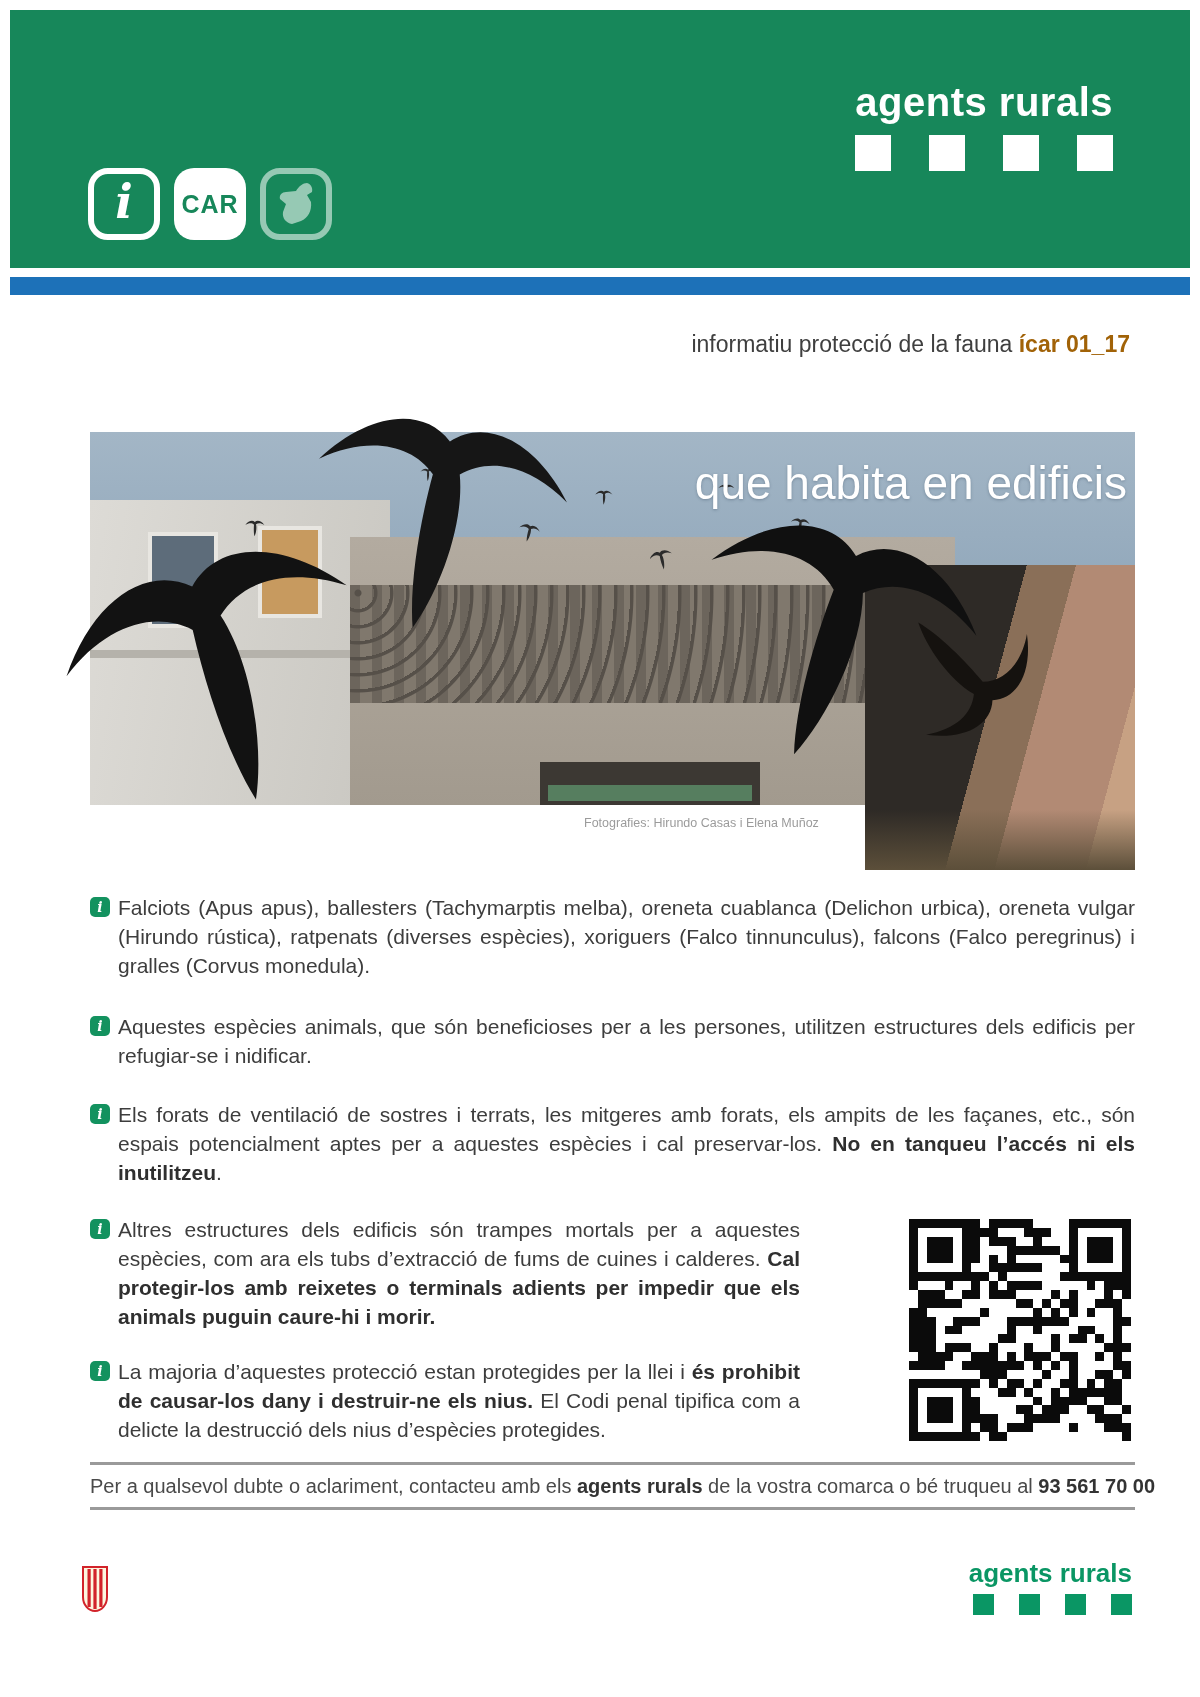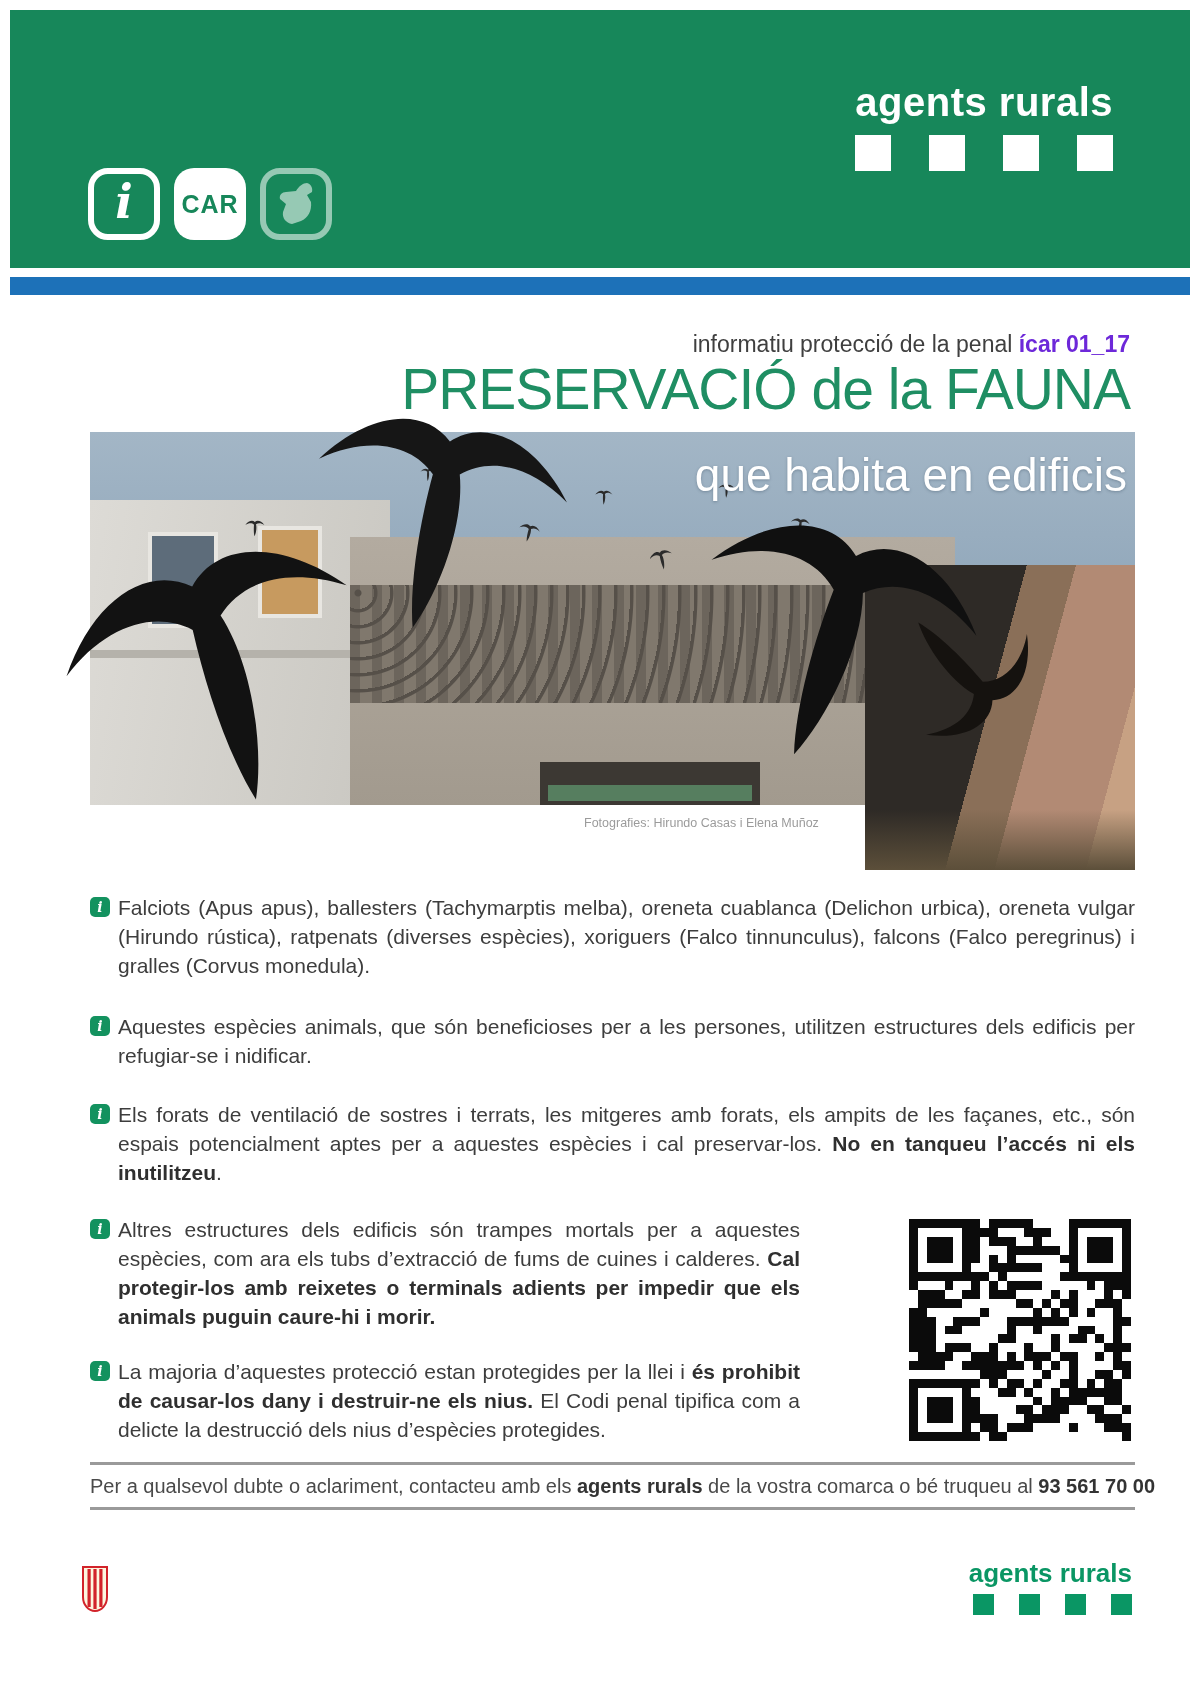--- a/index.html
+++ b/index.html
@@ -18,21 +18,21 @@
   .hicon.fill{background:#fff;}
   .hicon.pale{border:6px solid rgba(255,255,255,.55);}
   .hicon .iglyph{font-family:"DejaVu Serif",serif;font-style:italic;font-weight:bold;color:#fff;font-size:46px;line-height:1;margin-top:-4px;}
   .hicon .car{color:#17875a;font-weight:bold;font-size:25px;letter-spacing:1px;}
   .hicon svg{width:44px;height:46px;fill:rgba(255,255,255,.55);}
 
   .blue-bar{position:absolute;left:10px;top:277px;width:1180px;height:18px;background:#1d71b8;}
 
   
   .kicker{position:absolute;left:90px;right:70px;top:331px;text-align:right;font-size:23px;color:#3f3f3f;}
-  .kicker b{color:#6d28d9;}
+  .kicker b{color:#a16207;}
   .main-title{position:absolute;left:40px;right:70px;top:358px;text-align:right;margin:0;
               font-size:57px;font-weight:normal;letter-spacing:-1px;color:#1f8e63;line-height:1.1;}
 
   
   .photo-band{position:absolute;left:90px;top:432px;width:1045px;height:373px;
               background:linear-gradient(#a3b6c6,#8da4b8 55%,#93a7ba);}
   .pb-mid{position:absolute;left:210px;top:130px;width:260px;height:243px;background:#8a7f72;}
   .pb-left{position:absolute;left:0;top:68px;width:300px;height:305px;
            background:linear-gradient(100deg,#dddbd6,#c9c7c1);}
   .pb-left .win1{position:absolute;left:58px;top:32px;width:62px;height:88px;background:#5d6c7a;border:4px solid #e8e6e1;}
@@ -42,21 +42,21 @@
             background:linear-gradient(#b3aba0,#a29a8e);}
   .pb-frieze{position:absolute;left:0;top:48px;width:100%;height:118px;background:#7a7268;
      background-image:repeating-radial-gradient(circle at 8px 8px,#565049 0 3px,transparent 4px 16px),
                       repeating-linear-gradient(90deg,#6c655c 0 10px,#80786d 10px 22px);}
   .pb-door{position:absolute;left:190px;top:225px;width:220px;height:43px;background:#3c3833;}
   .pb-door i{position:absolute;left:8px;bottom:4px;right:8px;height:16px;background:#567e5f;display:block;}
   .pb-nest{position:absolute;left:775px;top:133px;width:270px;height:305px;
            background:linear-gradient(105deg,#2e2a26 0 46%,#8a6f58 46% 60%,#b28a74 60% 86%,#c7a183 86%);}
   .pb-nest::after{content:"";position:absolute;left:0;bottom:0;width:100%;height:60px;
            background:linear-gradient(#00000000,#5c4f3a);}
-  .hero-title{position:absolute;right:8px;top:16px;margin:0;color:#fff;font-weight:normal;
+  .hero-title{position:absolute;right:8px;top:24px;margin:0;color:#fff;font-weight:normal;
               font-size:46px;letter-spacing:0;text-shadow:0 1px 3px rgba(40,60,80,.35);}
   .swift{position:absolute;}
   .swift svg{display:block;width:100%;height:auto;}
   .credit{position:absolute;left:584px;top:816px;font-size:12.5px;color:#9b9b9b;}
 
   
   .bullets{position:absolute;left:90px;top:893px;width:1045px;}
   .bullet{position:relative;padding-left:28px;font-size:21px;line-height:29px;text-align:justify;color:#3d3d3d;}
   .bullet b{color:#2f2f2f;}
   .bullet .mark{position:absolute;left:0;top:4px;width:20px;height:20px;border-radius:5px;background:#13925f;
@@ -108,22 +108,21 @@
       <div class="hicon pale">
         <svg viewBox="0 0 44 46">
           <path d="M33,2 c4,1 6,5 5,9 l-5,3 4,7 c1,9 -3,16 -10,19 l-9,3 c-6,-1 -10,-6 -9,-12 l3,-8 -6,-5 c-1,-4 2,-7 6,-7 l10,-1 c3,-5 7,-8 11,-8 z"></path>
         </svg>
       </div>
     </div>
   </header>
 
   <div class="blue-bar"></div>
 
-  <div class="kicker"><span>informatiu protecció de la penal </span><b>ícar 01_17</b></div>
-  <h1 class="main-title">PRESERVACIÓ de la FAUNA</h1>
+  <div class="kicker"><span>informatiu protecció de la fauna </span><b>ícar 01_17</b></div>
 
   <section class="photo-band">
     <div class="pb-mid"></div>
     <div class="pb-left">
       <i class="win1"></i>
       <i class="win2"></i>
       <i class="ledge"></i>
     </div>
     <div class="pb-stone">
       <div class="pb-frieze"></div>

